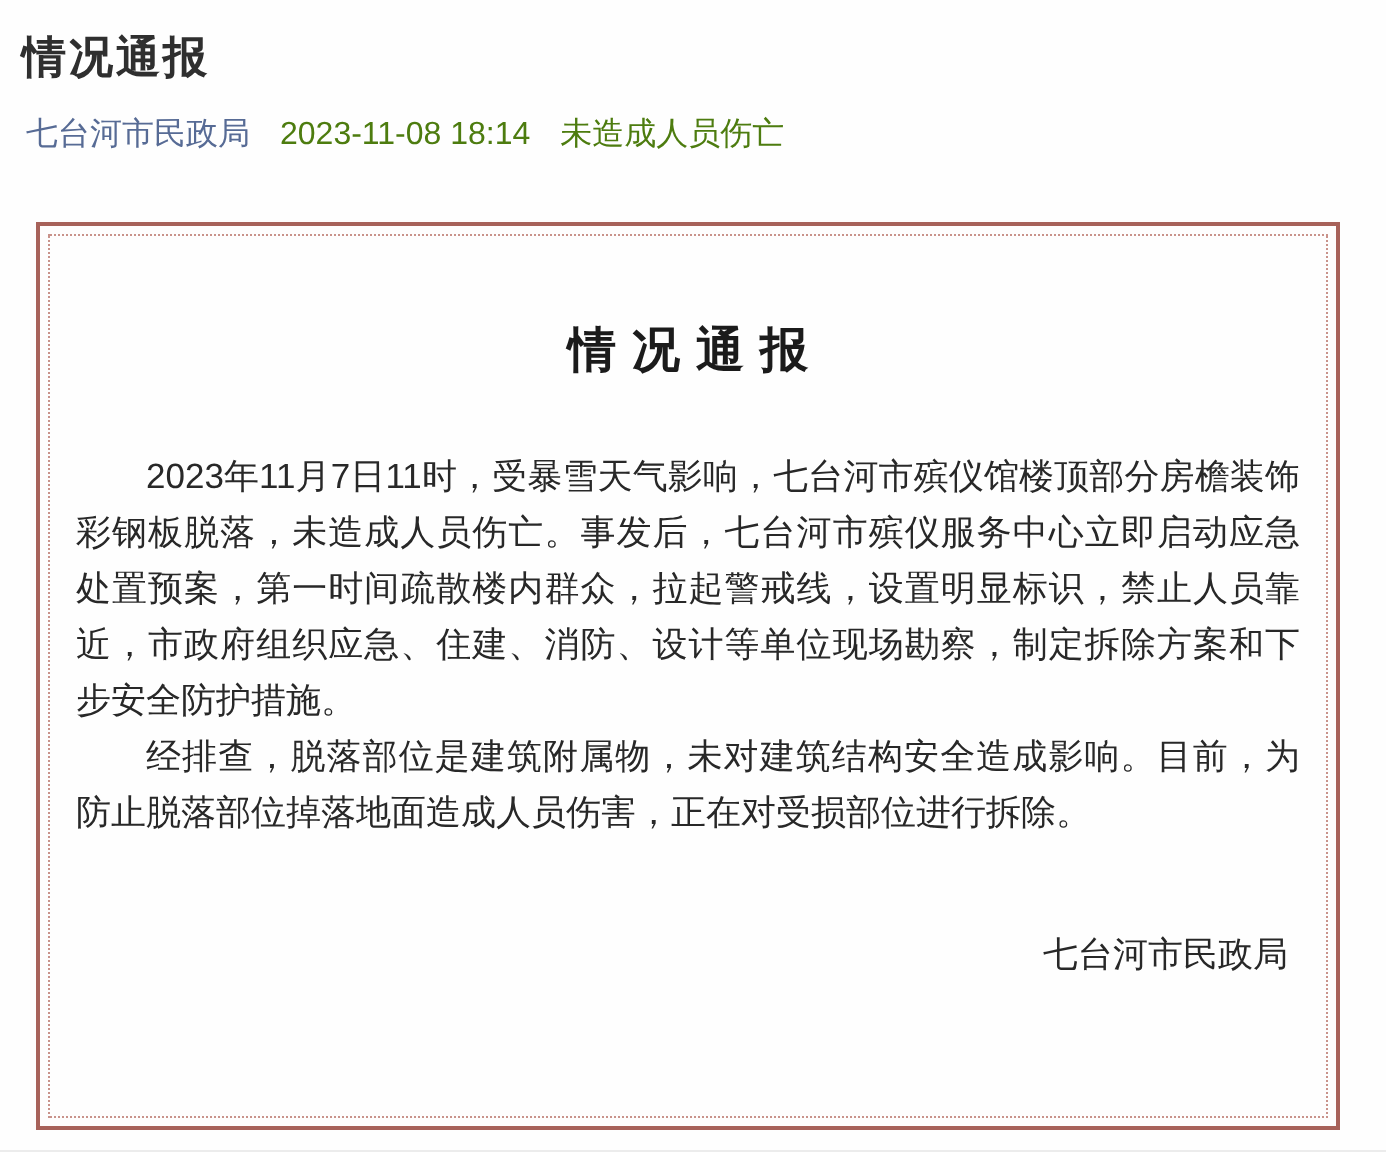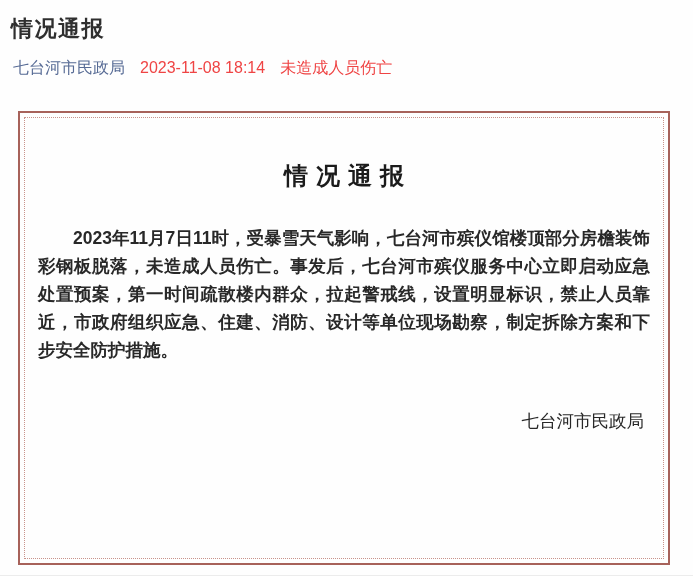--- a/index.html
+++ b/index.html
@@ -38,21 +38,21 @@
     gap: 15px;
     padding-left: 2px;
   }
   .account-link {
     color: #576b95;
     font-weight: 500;
     cursor: pointer;
     text-decoration: none;
   }
   .meta-gray {
-    color: #ef4444;
+    color: #4d7c0f;
     font-weight: 400;
   }
   
   .notice-box {
     box-sizing: border-box;
     margin-left: 18px;
     margin-top: 33px;
     width: 652px;
     height: 454px;
     border: 2px solid #a7625a;
@@ -78,21 +78,20 @@
   .notice-body {
     margin-top: 34px;
     font-size: 17.5px;
     line-height: 28px;
     color: #282828;
     text-align: justify;
   }
   .notice-body p {
     margin: 0;
     text-indent: 2em;
-    font-weight: bold;
   }
   .signature-block {
     margin-top: 42px;
     text-align: right;
     padding-right: 6px;
     font-size: 17.5px;
     line-height: 30px;
     color: #282828;
   }
 </style>
@@ -111,20 +110,21 @@
     </div>
   </div>
 
   <div class="notice-box">
     <div class="notice-inner">
 
       <div class="notice-title">情况通报</div>
 
       <div class="notice-body">
         <p>2023年11月7日11时，受暴雪天气影响，七台河市殡仪馆楼顶部分房檐装饰彩钢板脱落，未造成人员伤亡。事发后，七台河市殡仪服务中心立即启动应急处置预案，第一时间疏散楼内群众，拉起警戒线，设置明显标识，禁止人员靠近，市政府组织应急、住建、消防、设计等单位现场勘察，制定拆除方案和下步安全防护措施。</p>
+        <p>经排查，脱落部位是建筑附属物，未对建筑结构安全造成影响。目前，为防止脱落部位掉落地面造成人员伤害，正在对受损部位进行拆除。</p>
       </div>
 
       <div class="signature-block">
         <div>七台河市民政局</div>
       </div>
 
     </div>
   </div>
 
 </div>

